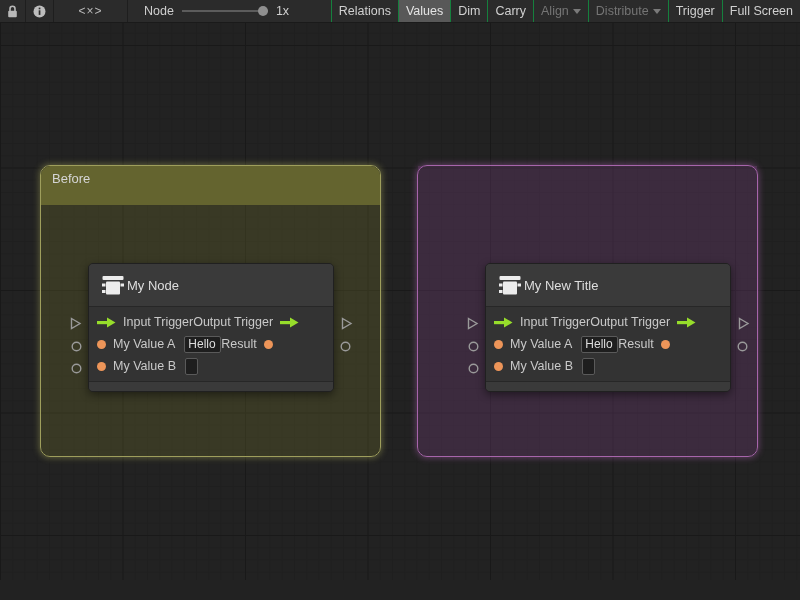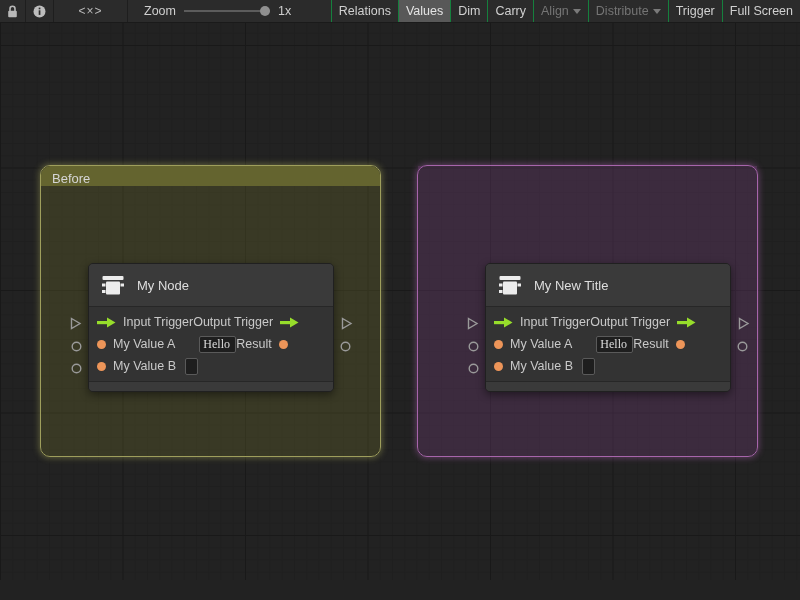--- a/index.html
+++ b/index.html
@@ -38,44 +38,44 @@
     background-image:
       linear-gradient(var(--grid_major,#191919) 1px, transparent 1px),
       linear-gradient(90deg, var(--grid_major,#191919) 1px, transparent 1px),
       linear-gradient(var(--grid_minor,#1f1f1f) 1px, transparent 1px),
       linear-gradient(90deg, var(--grid_minor,#1f1f1f) 1px, transparent 1px);
     background-size:122.5px 122.5px, 122.5px 122.5px, 12.25px 12.25px, 12.25px 12.25px;
     background-position:0 22px, 0 0, 0 9.75px, 0 0; }
 
   
   .group { position:absolute; width:341px; height:292px; border-radius:10px; border:1px solid; display:flex; flex-direction:column; }
-  .group-header { height:20px; line-height:25px; padding-left:11px; font-size:13px; color:#d5d5d5; border-radius:9px 9px 0 0; cursor:default; }
+  .group-header { height:39px; line-height:25px; padding-left:11px; font-size:13px; color:#d5d5d5; border-radius:9px 9px 0 0; cursor:default; }
   .group-body { flex:1; border-radius:0 0 9px 9px; }
   .group.before { left:40px; top:142px; border-color:var(--before_border,#9e9e5c); box-shadow:0 0 6px 1px rgba(170,170,90,.45); }
   .group.before .group-header { background:var(--before_header,#64642f); }
   .group.before .group-body { background:rgba(118,118,48,.28); }
   .group.after { left:417px; top:142px; border-color:var(--after_border,#a765ab); box-shadow:0 0 6px 1px rgba(175,100,180,.45); }
   .group.after .group-header { background:var(--after_header,#693a6e); }
   .group.after .group-body { background:rgba(145,75,155,.24); }
 
   
   .node { position:absolute; top:240px; width:246px; background:var(--node_body,#333); border:1px solid #202020;
           border-radius:5px; box-shadow:0 3px 9px rgba(0,0,0,.45); }
   .node.n0 { left:88px; } .node.n1 { left:485px; }
   .node-header { height:43px; background:var(--node_header,#3a3a3a); border-bottom:1px solid #272727;
-                 border-radius:4px 4px 0 0; display:flex; align-items:center; padding:0 10px; gap:10px; cursor:default; }
+                 border-radius:4px 4px 0 0; display:flex; align-items:center; padding:0 10px; cursor:default; }
   .node-title { font-size:13px; color:#dedede; }
   .ports { padding:4px 8px; }
   .prow { height:22px; display:flex; align-items:center; justify-content:flex-start; }
   .pside { display:flex; align-items:center; gap:7px; }
   .plabel { font-size:12.5px; color:#c9c9c9; }
   .dot { width:9px; height:9px; border-radius:50%; background:var(--port_orange,#ed9559); flex:none; }
   .vfield { background:#1e1e1e; border:1px solid #5a5a5a; border-radius:2px; color:#dddddd;
             font-family:"Liberation Sans","DejaVu Sans",sans-serif; font-size:12px; height:17px; padding:0 3px; }
-  .vfield.hello { width:37px; margin-left:17px;font-family:Liberation Serif, serif; }
+  .vfield.hello { width:37px; margin-left:2px; }
   .vfield.small { width:13px; margin-left:2px; }
   .node-footer { height:10px; background:var(--node_header,#3a3a3a); border-top:1px solid #272727; border-radius:0 0 4px 4px; }
   .op { position:absolute; line-height:0; }
   .op.l-tri { left:-20px; top:53px; } .op.l-c1 { left:-18px; top:77px; } .op.l-c2 { left:-18px; top:99px; }
   .op.r-tri { right:-20px; top:53px; } .op.r-c1 { right:-18px; top:77px; }
   svg { display:block; }
 </style>
 </head>
 <body>
 
@@ -96,21 +96,21 @@
         <rect x="5.7" y="5.3" width="1.7" height="4.6" fill="#2b2b2b"></rect>
         <rect x="5.7" y="2.6" width="1.7" height="1.7" fill="#2b2b2b"></rect>
       </svg>
     </div>
     <div class="sep"></div>
     <div class="tb-btn tb-code">
       <span>&lt;×&gt;</span>
     </div>
     <div class="sep"></div>
     <div class="zoomctl">
-      <span>Zoom</span>
+      <span>Node</span>
       <div class="slider">
         <div class="track"></div>
         <div class="knob"></div>
       </div>
       <span>1x</span>
     </div>
     <div class="tb-spacer"></div>
     <div class="mode-btn">
         <span>Relations</span>
       </div>

